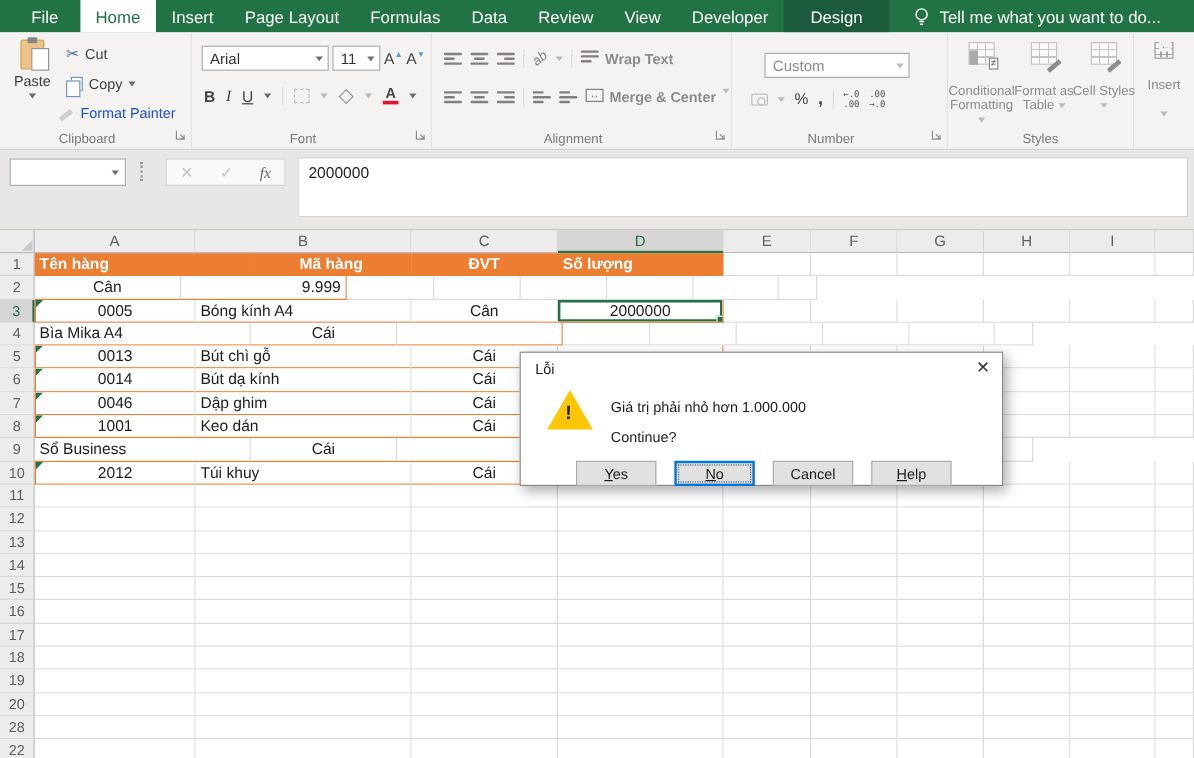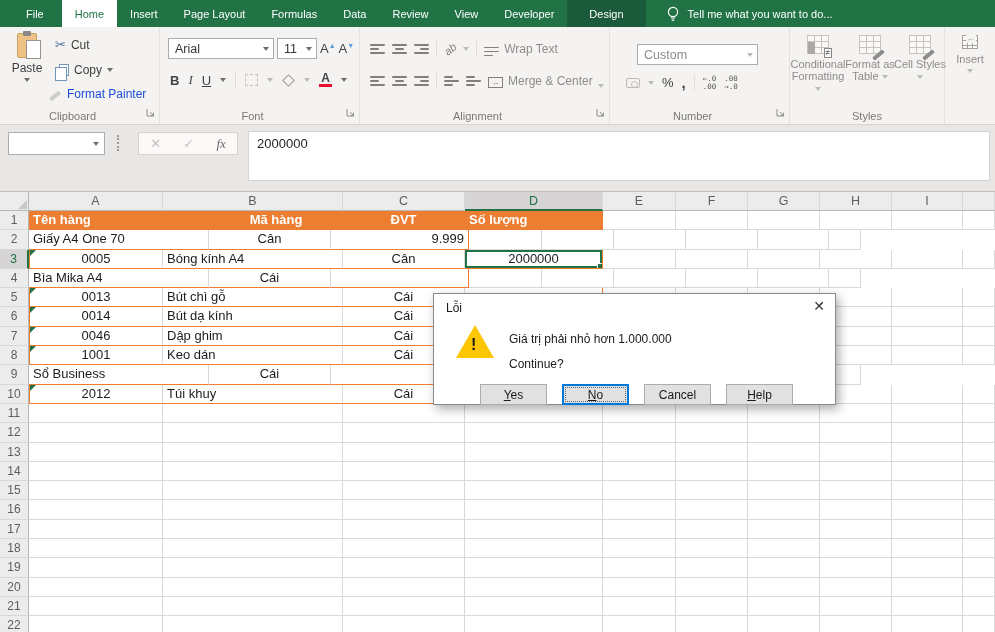--- a/index.html
+++ b/index.html
@@ -5,21 +5,21 @@
   * { box-sizing: border-box; margin: 0; padding: 0; }
   html,body { background:#fff; }
   .app {
     position: relative; width: 995px; height: 632px; overflow: hidden;
     font-family: "Liberation Sans", "DejaVu Sans", sans-serif;
     background:#fff; font-size: 12px; color:#262626;
   }
 
   
   .tabbar { position:absolute; top:0; left:0; right:0; height:27px; background:#217346;
-            display:flex; align-items:stretch; color:#fff; font-size:11px; }
+            display:flex; align-items:stretch; color:#fff; font-size:14px; }
   .tabs { display:flex; align-items:stretch; margin-left:8px; }
   .tab { padding:0 13px; display:flex; align-items:center; cursor:default; white-space:nowrap; }
   .tab.file { padding:0 18px; }
   .tab.active { background:#fff; color:#217346; }
   .tab.dark { background:#1B5A3A; padding:0 22px; }
   .tellme { display:flex; align-items:center; gap:8px; margin-left:20px; }
 
   
   .ribbon { position:absolute; top:27px; left:0; right:0; height:98px; background:#F4F3F2;
             border-bottom:1px solid #D5D2CF; }
@@ -72,33 +72,33 @@
   
   .li { width:15px; display:flex; flex-direction:column; gap:2.5px; }
   .li i { height:1.5px; background:#827F7D; border-radius:1px; width:15px; }
   .li i.s { width:9px; }
   .li.c { align-items:center; } .li.r { align-items:flex-end; }
   .alrow1 { position:absolute; left:10px; top:14px; display:flex; gap:7px; align-items:center; }
   .alrow2 { position:absolute; left:10px; top:46px; display:flex; gap:7px; align-items:center; }
   .orient { color:#827F7D; font-size:11px; font-style:italic; transform:rotate(-40deg); display:inline-block; }
   .mergeic { width:15px; height:11px; border:1px solid #827F7D; font-size:8px; line-height:9px;
              text-align:center; color:#827F7D; }
-  .albtn { display:flex; align-items:flex-end; gap:5px; white-space:nowrap; }
+  .albtn { display:flex; align-items:flex-start; gap:5px; white-space:nowrap;font-weight:bold; }
 
   
   .acctic { position:relative; width:14px; height:10px; border:1px solid #BDBBB9; border-radius:2px; }
   .acctic::before { content:""; position:absolute; left:4px; top:2px; width:5px; height:5px;
                     border:1px solid #BDBBB9; border-radius:50%; }
   .dec { display:inline-flex; flex-direction:column; align-items:center; font-size:7.5px;
          line-height:8px; color:#55534F; font-family:"DejaVu Sans Mono", monospace; white-space:nowrap; }
   .dec.inc::before { content:"\2190.0"; } .dec.inc::after { content:".00"; }
   .dec.dcr::before { content:".00"; } .dec.dcr::after { content:"\2192.0"; }
 
   
-  .stybtn { position:absolute; top:8px; width:52px; display:flex; flex-direction:column; align-items:center; gap:4px; }
+  .stybtn { position:absolute; top:8px; width:52px; display:flex; flex-direction:column; align-items:center; gap:16px; }
   .stybtn .lbl { font-size:11px; line-height:12px; color:#8E8C8A; text-align:center; }
   .sgrid { width:22px; height:19px; border:1px solid #C6C4C2; position:relative; background:
     repeating-linear-gradient(to right, transparent 0 6px, #C6C4C2 6px 7px),
     repeating-linear-gradient(to bottom, transparent 0 5px, #C6C4C2 5px 6px), #FBFAF9; }
   .cfgrid::before { content:""; position:absolute; left:0; top:6px; width:7px; height:12px; background:#ABA9A7; }
   .cfgrid::after { content:"\2260"; position:absolute; right:-4px; bottom:-5px; background:#FBFAF9;
                    border:1px solid #8A8886; font-size:8px; line-height:8px; padding:0 1px; color:#555; }
   .brush::after { content:""; position:absolute; right:-5px; bottom:-4px; width:13px; height:4px;
                   background:#8F8D8B; transform:rotate(-40deg); border-radius:1px; }
   .insgrid { width:16px; height:14px; border:1px solid #A4A2A0; position:relative; background:
@@ -420,21 +420,20 @@
         <div class="cell th c-left" style="width: 138px;">Số lượng</div>
         <div class="cell" style="width: 73px;"></div>
         <div class="cell" style="width: 72px;"></div>
         <div class="cell" style="width: 72px;"></div>
         <div class="cell" style="width: 72px;"></div>
         <div class="cell" style="width: 71px;"></div>
         <div class="cell" style="width: 32px;"></div>
       </div>
       <div class="row">
         <div class="rn">2</div>
-        <div class="cell tb c-left" style="width: 180px;">Giấy A4 One 70</div>
         <div class="cell tb c-center" style="width: 122px;">Cân</div>
         <div class="cell tb tr c-right" style="width: 138px;">9.999</div>
         <div class="cell" style="width: 73px;"></div>
         <div class="cell" style="width: 72px;"></div>
         <div class="cell" style="width: 72px;"></div>
         <div class="cell" style="width: 72px;"></div>
         <div class="cell" style="width: 71px;"></div>
         <div class="cell" style="width: 32px;"></div>
       </div>
       <div class="row">
@@ -663,21 +662,21 @@
         <div class="cell" style="width: 122px;"></div>
         <div class="cell" style="width: 138px;"></div>
         <div class="cell" style="width: 73px;"></div>
         <div class="cell" style="width: 72px;"></div>
         <div class="cell" style="width: 72px;"></div>
         <div class="cell" style="width: 72px;"></div>
         <div class="cell" style="width: 71px;"></div>
         <div class="cell" style="width: 32px;"></div>
       </div>
       <div class="row">
-        <div class="rn">21</div>
+        <div class="rn">28</div>
         <div class="cell" style="width: 134px;"></div>
         <div class="cell" style="width: 180px;"></div>
         <div class="cell" style="width: 122px;"></div>
         <div class="cell" style="width: 138px;"></div>
         <div class="cell" style="width: 73px;"></div>
         <div class="cell" style="width: 72px;"></div>
         <div class="cell" style="width: 72px;"></div>
         <div class="cell" style="width: 72px;"></div>
         <div class="cell" style="width: 71px;"></div>
         <div class="cell" style="width: 32px;"></div>

